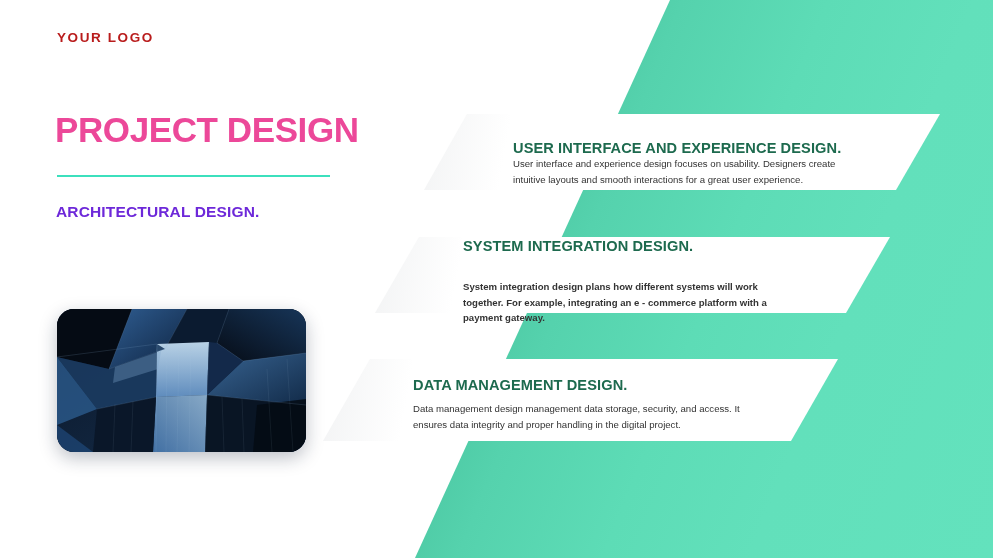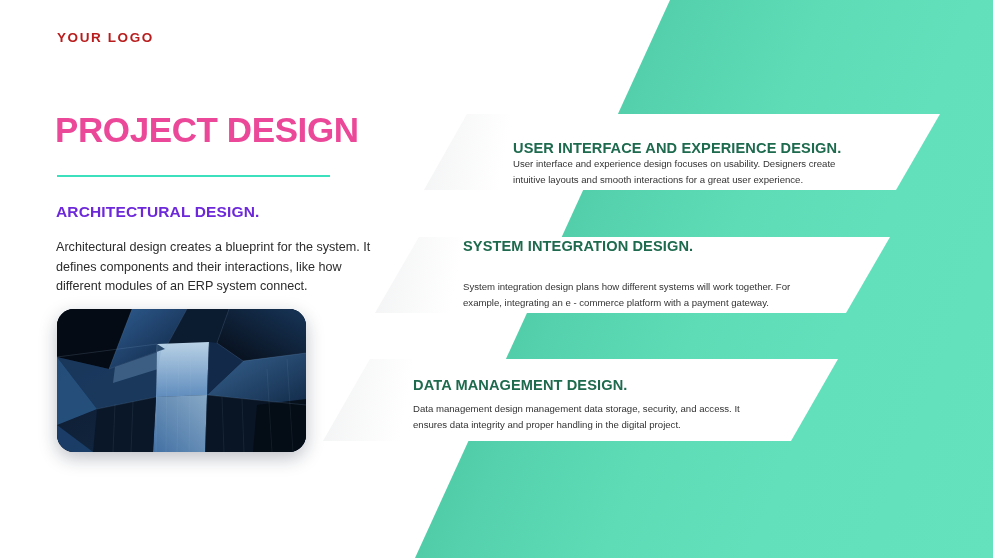--- a/index.html
+++ b/index.html
@@ -128,41 +128,40 @@
     font-size:9.6px;
     line-height:1.62;
     color:#333333;
     width:330px;
   }
 
   .c1-title { left:513px; top:132px;margin-top:8px; }
   .c1-body  { left:513px; top:156px; }
 
   .c2-title { left:463px; top:238px;text-align:right; }
-  .c2-body  { left:463px; top:279px; }
+  .c2-body  { left:463px; top:279px;font-weight:bold; }
 
   .c3-title { left:413px; top:377px; }
   .c3-body  { left:413px; top:401px; }
 </style>
 </head>
 <body>
 
 <div class="slide">
 
   <div class="bg-shape"></div>
 
   <div class="logo">YOUR LOGO</div>
 
   <h1 class="page-title">PROJECT DESIGN</h1>
 
   <div class="divider"></div>
 
   <h2 class="left-heading">ARCHITECTURAL DESIGN.</h2>
 
-  <p class="left-body">Architectural design creates a blueprint for the system. It defines components and their interactions, like how different modules of an ERP system connect.</p>
 
   <div class="photo">
     <svg viewBox="0 0 249 143" preserveAspectRatio="none">
       <defs>
         <linearGradient id="gA" x1="0" y1="0" x2="1" y2="1">
           <stop offset="0" stop-color="#0a1526"></stop>
             <stop offset="1" stop-color="#16304f"></stop>
         </linearGradient>
         <linearGradient id="gB" x1="0" y1="0" x2="1" y2="1">
           <stop offset="0" stop-color="#2f5d91"></stop>

